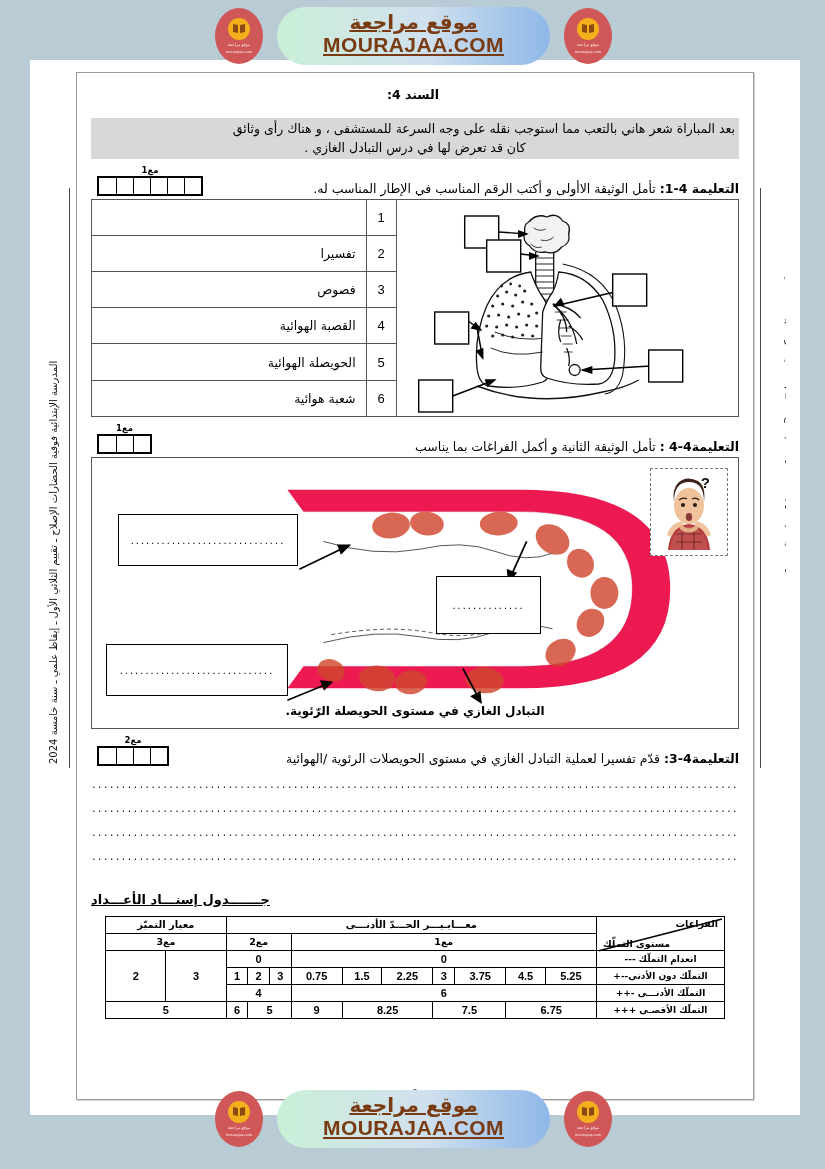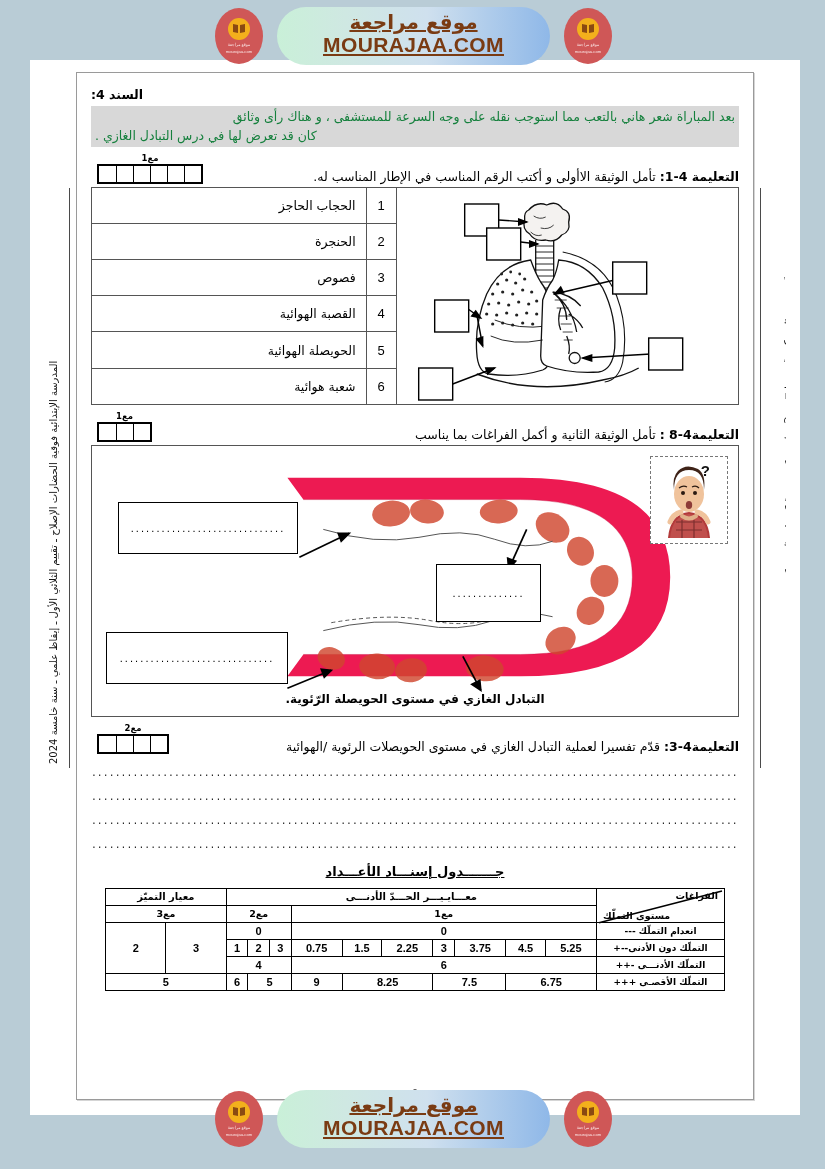--- a/index.html
+++ b/index.html
@@ -124,35 +124,35 @@
     background: #fff;
     padding: 12px 14px 0 14px;
     direction: rtl;
   }
   
   .sanad-title {
     font-family: "DejaVu Sans", sans-serif;
     font-size: 12.5px;
     font-weight: bold;
     color: #000;
-    text-align: left;
-    margin: 2px 4px 4px 0;
+    text-align: center;
+    margin: 2px 4px 16px 0;
   }
   .sanad-body {
     font-family: "DejaVu Sans", sans-serif;
     font-size: 12.5px;
-    color: #15803d;
+    color: #000000;
     background: #d8d8d8;
     line-height: 1.55;
     text-align: justify;
     padding: 1px 4px;
     margin: 0 0 2px 0;
   }
   .sanad-body .ln { display: block; }
-  .sanad-body .ln.two { text-align: left; }
+  .sanad-body .ln.two { text-align: center; }
 
   
   .instr-row {
     display: flex;
     align-items: flex-end;
     justify-content: space-between;
     margin: 6px 0 3px 0;
     min-height: 30px;
   }
   .instr-text {
@@ -284,27 +284,27 @@
     letter-spacing: 2.6px;
     color: #222;
     white-space: nowrap;
     overflow: hidden;
     height: 24px;
     line-height: 24px;
   }
 
   
   .grade-title {
-    text-align: center;
+    text-align: left;
     font-family: "DejaVu Sans", sans-serif;
     font-size: 13px;
     font-weight: bold;
     color: #000;
     text-decoration: underline;
-    margin: 8px 0 9px 0;
+    margin: 24px 0 9px 0;
     letter-spacing: 1px;
   }
   table.grade {
     border-collapse: collapse;
     margin: 0 auto;
     width: 620px;
     direction: rtl;
     background: #fff;
   }
   table.grade td {
@@ -413,25 +413,24 @@
             <span class="cellbox"></span>
             <span class="cellbox"></span>
           </div>
         </div>
       </div>
 
       <div class="doc1">
         <div class="numtable">
           <div class="nrow">
             <span class="nnum">1</span>
-            <span class="nlabel">الحجاب الحاجز</span>
           </div>
           <div class="nrow">
             <span class="nnum">2</span>
-            <span class="nlabel">الحنجرة</span>
+            <span class="nlabel">تفسيرا</span>
           </div>
           <div class="nrow">
             <span class="nnum">3</span>
             <span class="nlabel">فصوص</span>
           </div>
           <div class="nrow">
             <span class="nnum">4</span>
             <span class="nlabel">القصبة الهوائية</span>
           </div>
           <div class="nrow">
@@ -527,21 +526,21 @@
               <rect x="246" y="150" width="34" height="32"></rect>
               <rect x="32" y="112" width="34" height="32"></rect>
               <rect x="16" y="180" width="34" height="32"></rect>
             </g>
           </svg>
         </div>
       </div>
 
       <div class="instr-row">
         <div class="instr-text">
-          <b>التعليمة4-8 :</b>
+          <b>التعليمة4-4 :</b>
           <span>تأمل الوثيقة الثانية و أكمل الفراغات بما يناسب</span>
         </div>
         <div class="score-wrap">
           <span class="score-tag">مع1</span>
           <div class="score-boxes">
             <span class="cellbox"></span>
             <span class="cellbox"></span>
             <span class="cellbox"></span>
           </div>
         </div>

